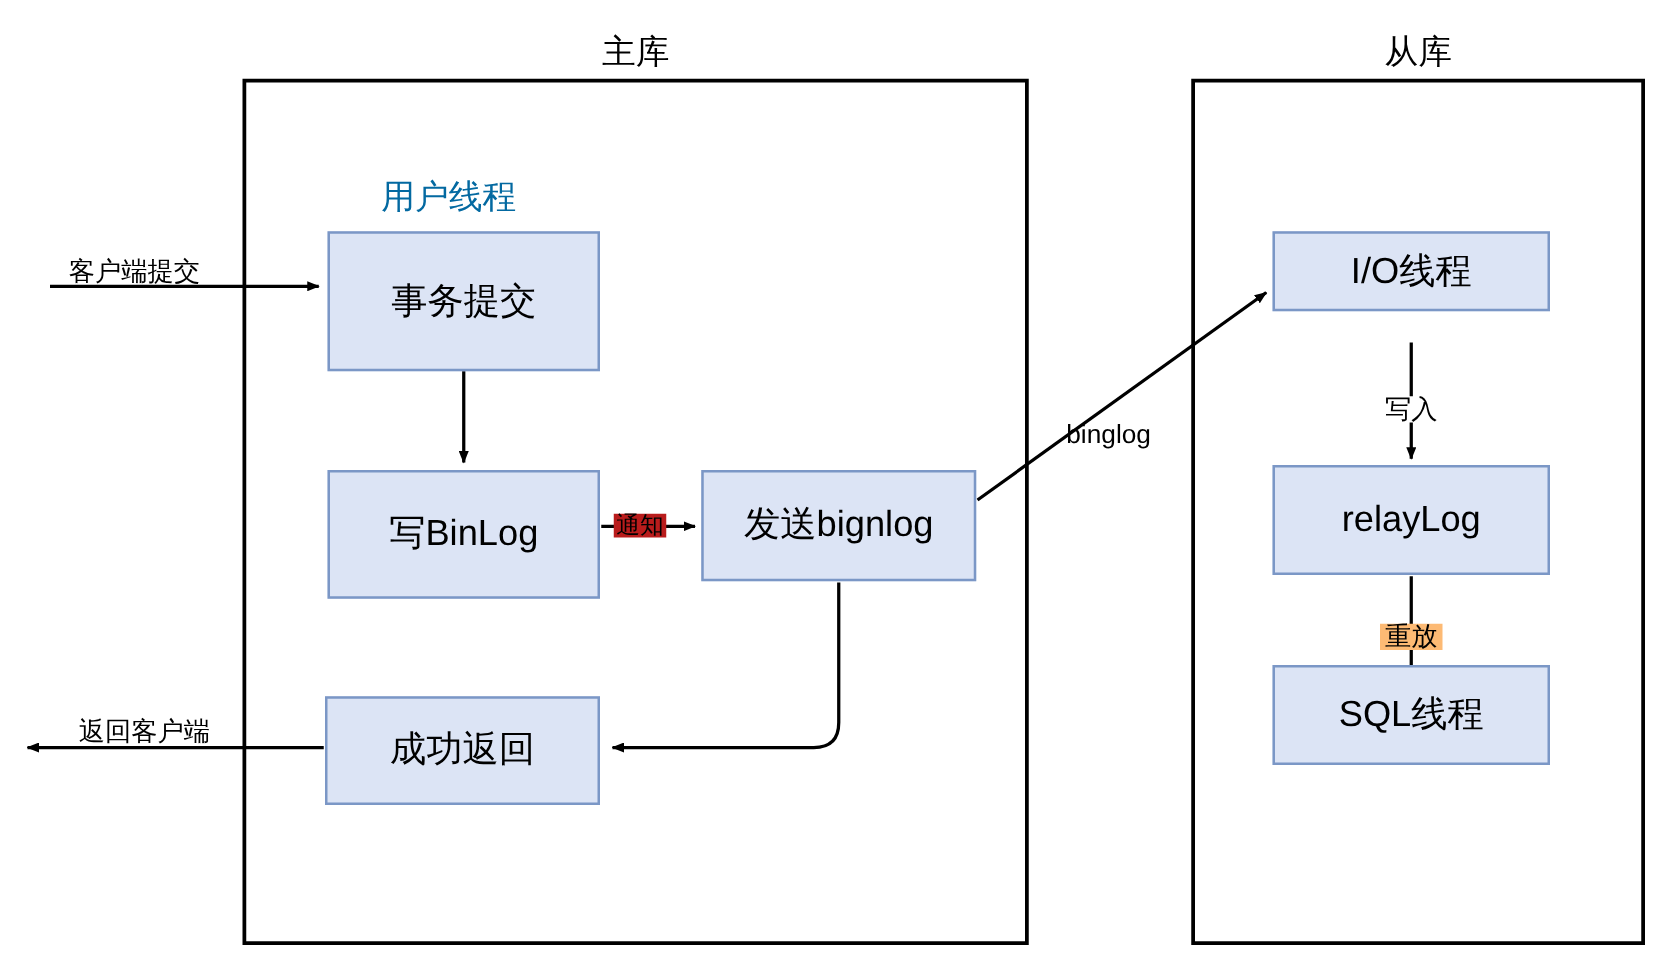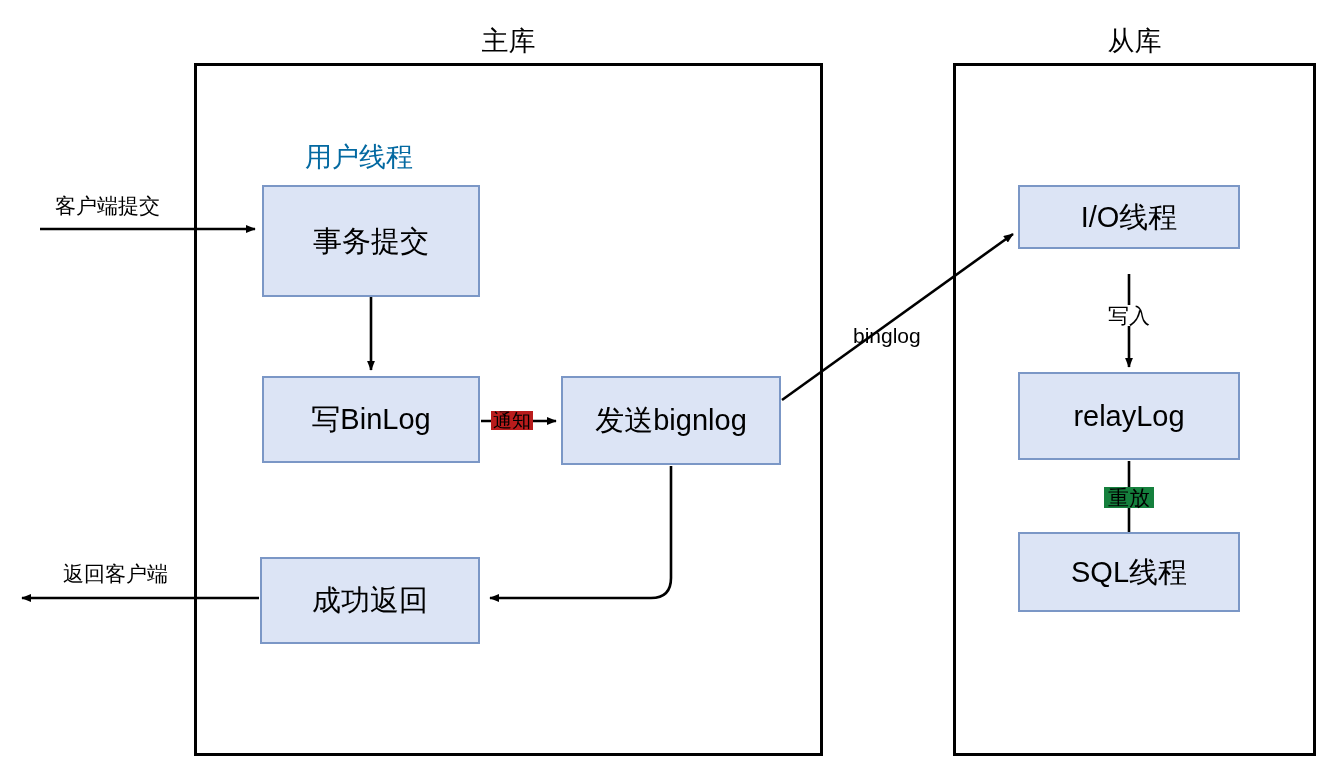--- a/index.html
+++ b/index.html
@@ -75,20 +75,21 @@
     white-space: nowrap;
     background: #b91c1c;
     padding: 0 2px;
   }
   .edge-label-sm {
     position: absolute;
     font-size: 21px;
     line-height: 1;
     color: #000000;
     white-space: nowrap;
+    margin-top: 12px;
   }
 </style>
 </head>
 <body>
 
 <div id="canvas">
 
   <svg id="edge-layer" viewBox="0 0 1336 774" width="1336" height="774" aria-hidden="true">
     <defs>
       <marker id="arrowhead" markerWidth="10" markerHeight="8" refX="9.2" refY="4" orient="auto" markerUnits="userSpaceOnUse">
@@ -135,21 +136,21 @@
   <div class="container-title" style="left:194px; top:28px; width:629px;">主库</div>
   <div class="container-frame" style="left:194px; top:63px; width:629px; height:693px;"></div>
 
   <div class="container-title" style="left:953px; top:28px; width:363px;">从库</div>
   <div class="container-frame" style="left:953px; top:63px; width:363px; height:693px;"></div>
 
   <div class="free-label" style="left:305px; top:144px;">用户线程</div>
 
   <div class="node" style="left:262px; top:185px; width:218px; height:112px;">事务提交</div>
 
-  <div class="node" style="left:262px; top:376px; width:218px; height:87px;">写BinLog</div>
+  <div class="node" style="left:262px; top:376px; width:218px; height:103px;">写BinLog</div>
 
   <div class="node" style="left:561px; top:376px; width:220px; height:89px;">发送bignlog</div>
 
   <div class="node" style="left:260px; top:557px; width:220px; height:87px;">成功返回</div>
 
   <div class="node" style="left:1018px; top:185px; width:222px; height:64px;">I/O线程</div>
 
   <div class="node" style="left:1018px; top:372px; width:222px; height:88px;">relayLog</div>
 
   <div class="node" style="left:1018px; top:532px; width:222px; height:80px;">SQL线程</div>
@@ -157,15 +158,15 @@
   <div class="edge-label-sm" style="left:55px; top:195px;">客户端提交</div>
 
   <div class="edge-label" style="left:491px; top:411px;">通知</div>
 
   <div class="edge-label-sm" style="left:853px; top:325px;">binglog</div>
 
   <div class="edge-label-sm" style="left:63px; top:563px;">返回客户端</div>
 
   <div class="edge-label-sm" style="left:1104px; top:305px; background:#ffffff; padding:0 4px;">写入</div>
 
-  <div class="edge-label-sm" style="left:1104px; top:487px; background:#15803d; padding:0 4px;">重放</div>
+  <div class="edge-label-sm" style="left:1104px; top:487px; background:#fdba74; padding:0 4px;">重放</div>
 
 </div>
 
 </body></html>

